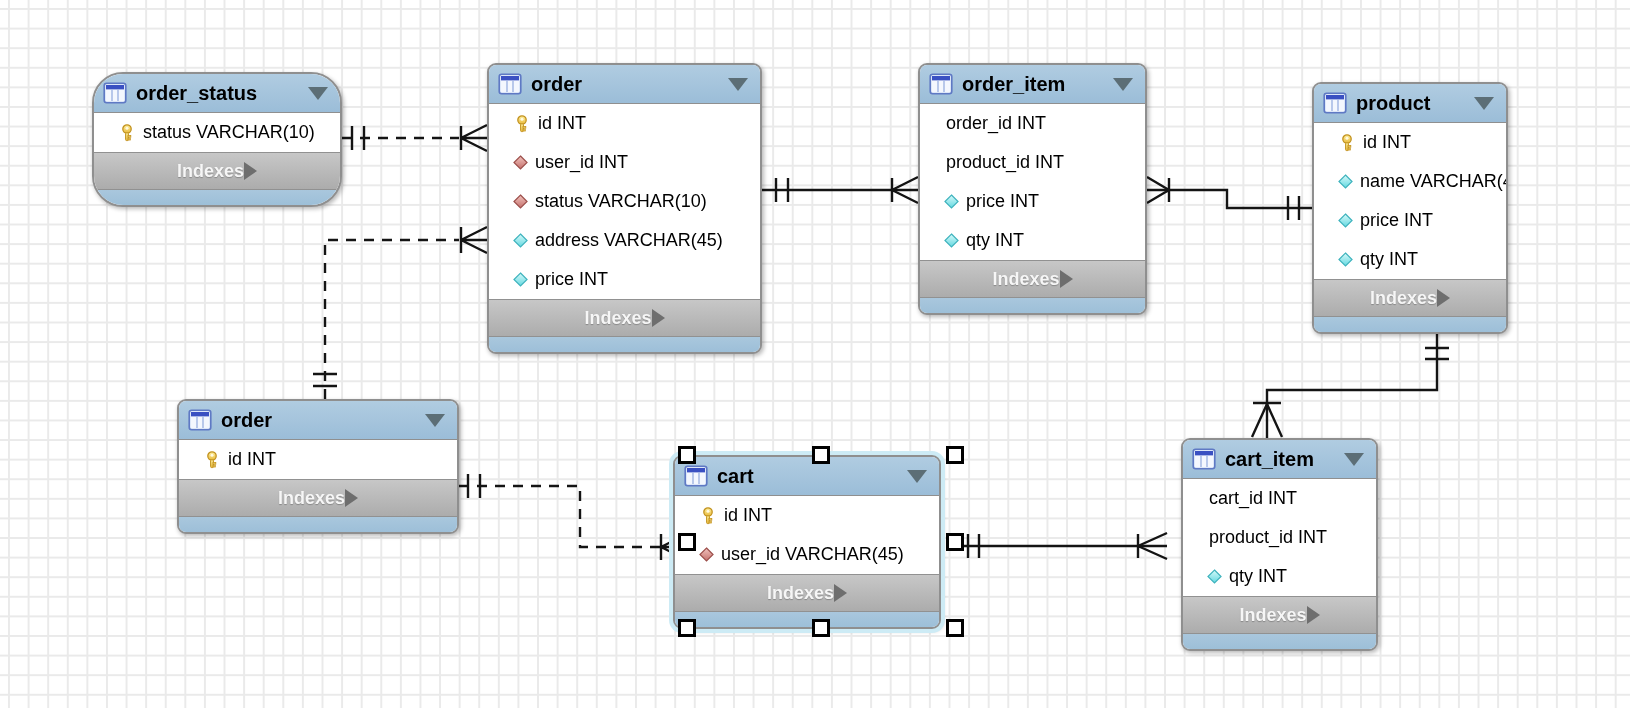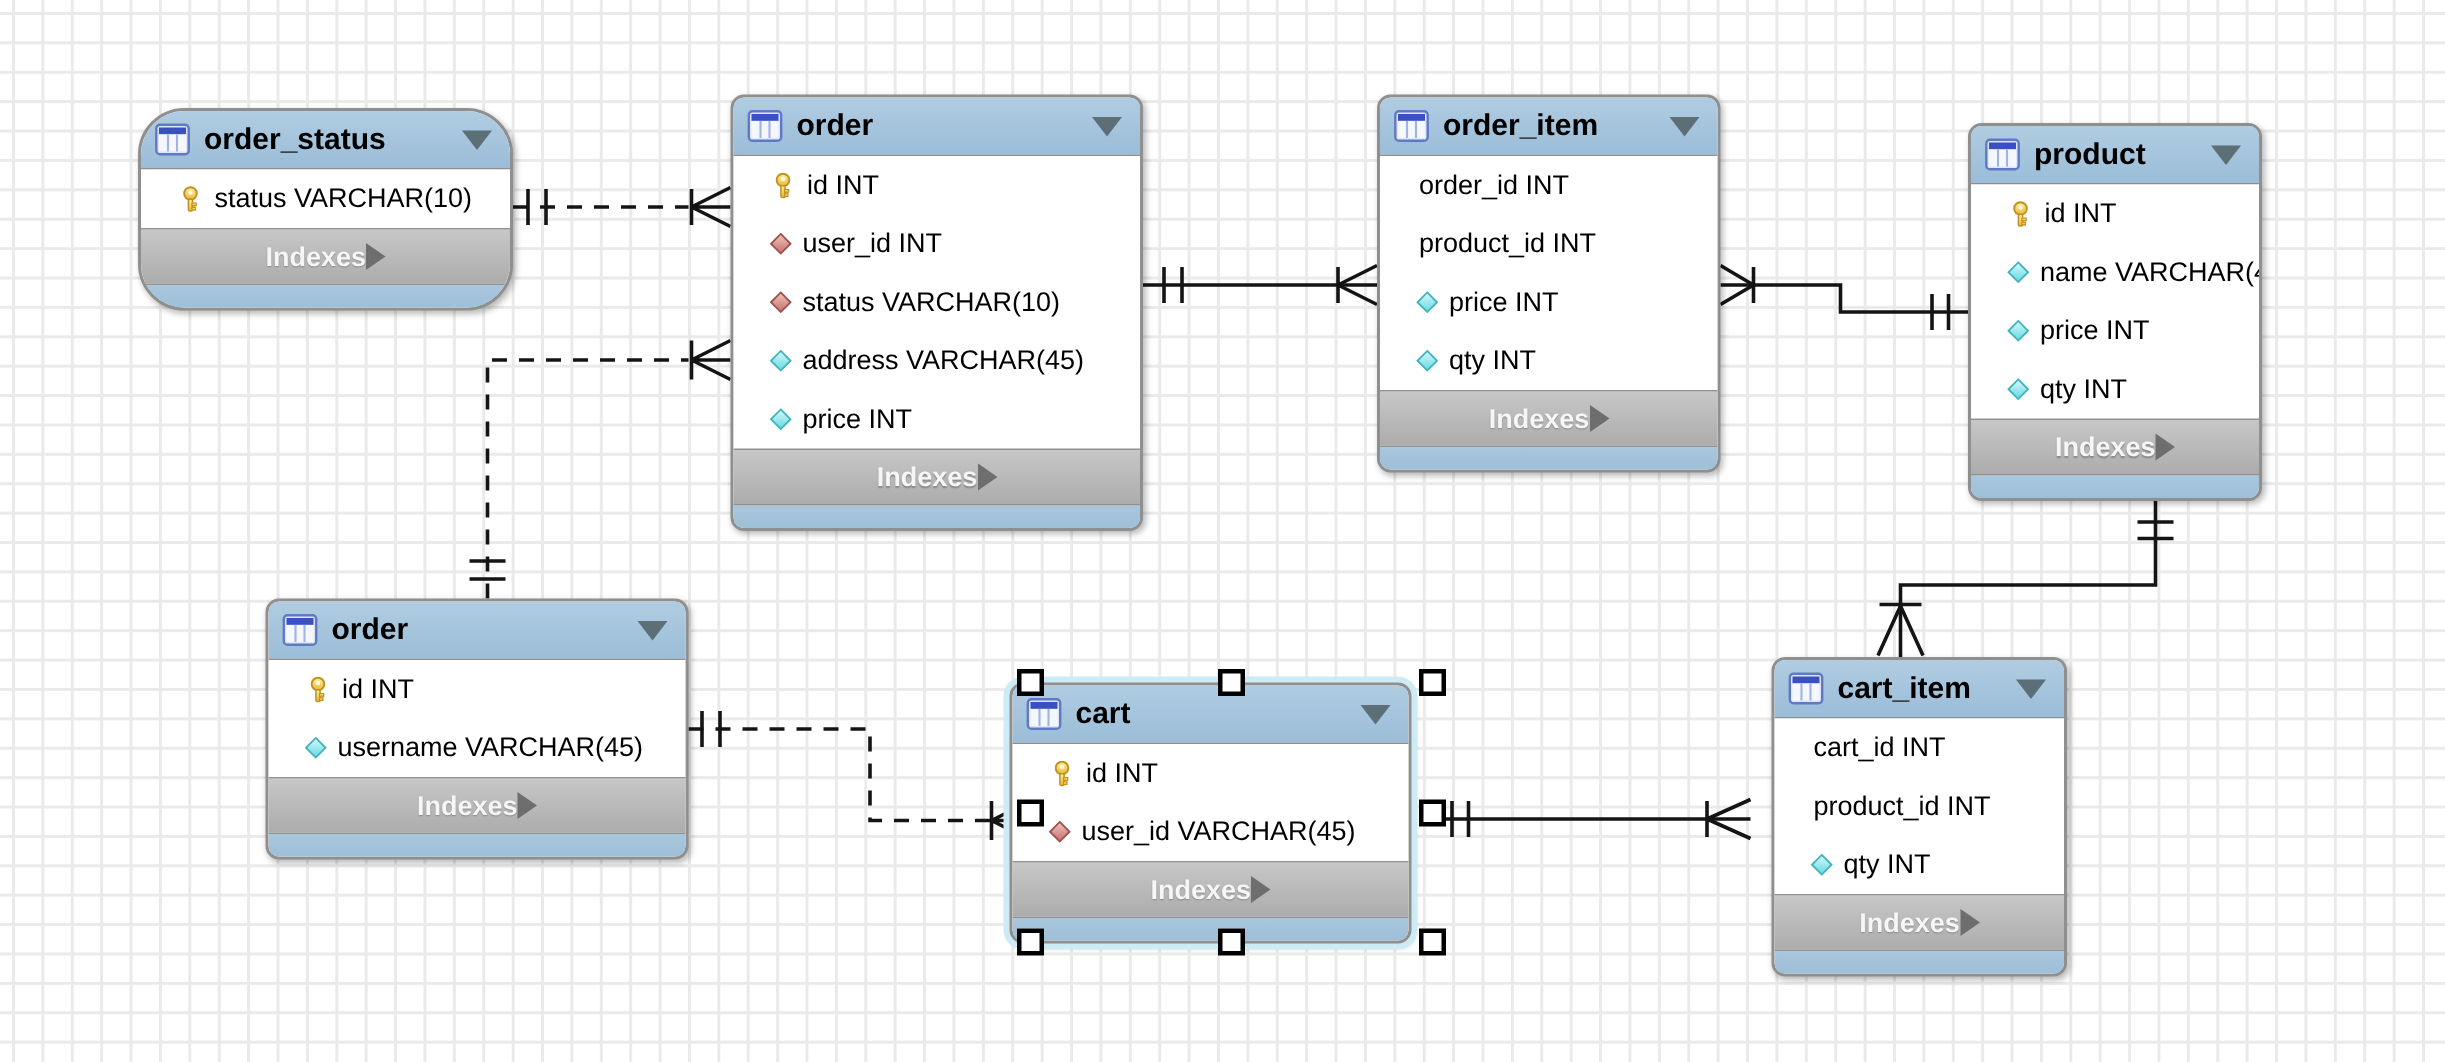--- a/index.html
+++ b/index.html
@@ -284,26 +284,20 @@
         </svg>
       <span>order</span>
       <span class="expander"></span>
     </div>
     <div class="row">
       <svg class="ico" width="18" height="18" viewBox="0 0 18 18">
           <use href="#ic-key"></use>
         </svg>
       <span>id INT</span>
     </div>
-    <div class="row">
-      <svg class="ico" width="15" height="15" viewBox="0 0 14 14">
-          <use href="#ic-col"></use>
-        </svg>
-      <span>username VARCHAR(45)</span>
-    </div>
     <div class="idx">
       <span>Indexes</span>
       <span class="idx-arrow"></span>
     </div>
     <div class="ftr"></div>
   </div>
 
   <div class="table selected" style="left:673px; top:455px; width:264px;">
     <div class="hdr">
       <svg class="ico" width="24" height="22" viewBox="0 0 24 22">

